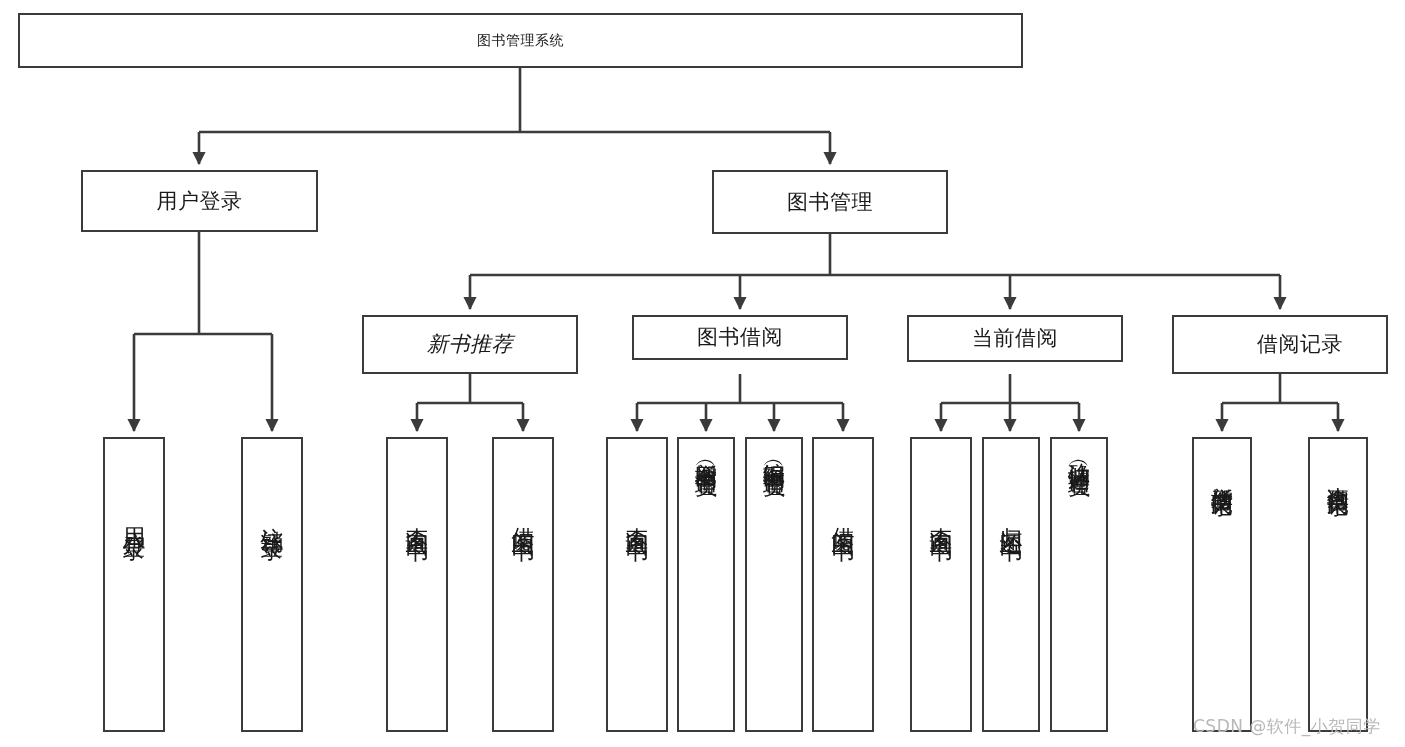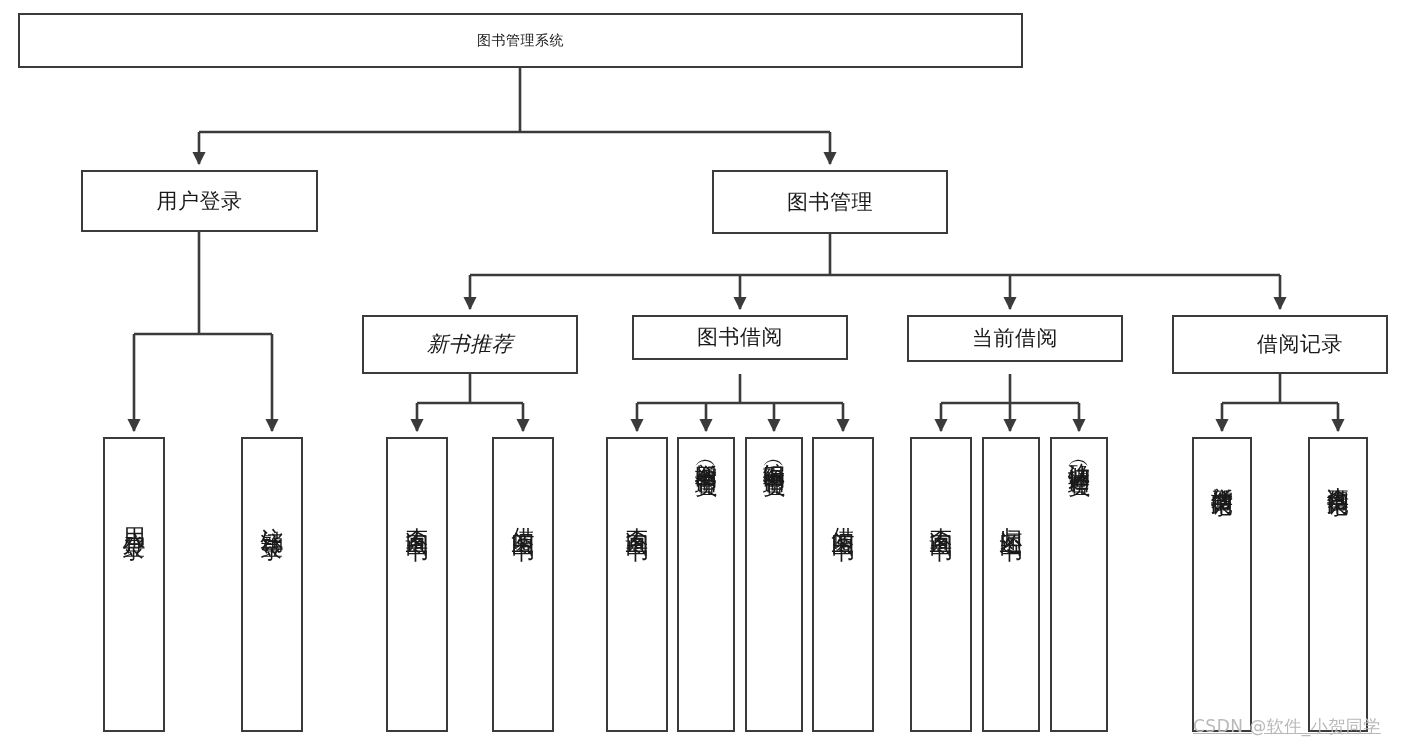--- a/index.html
+++ b/index.html
@@ -186,15 +186,15 @@
     <span class="node-label">确认归还（管理员）</span>
   </div>
 
   <div class="node vert tall" style="left:1192px;top:437px;width:60px;height:295px;padding-top:30px;">
     <span class="node-label">新增借阅记录</span>
   </div>
   <div class="node vert tall" style="left:1308px;top:437px;width:60px;height:295px;padding-top:30px;">
     <span class="node-label">查询借阅记录</span>
   </div>
 
-  <div class="watermark" style="left:1193px;top:715px;text-decoration:underline;">CSDN @软件_小贺同学</div>
+  <div class="watermark" style="left:1193px;top:715px;">CSDN @软件_小贺同学</div>
 
 </div>
 
 </body></html>

